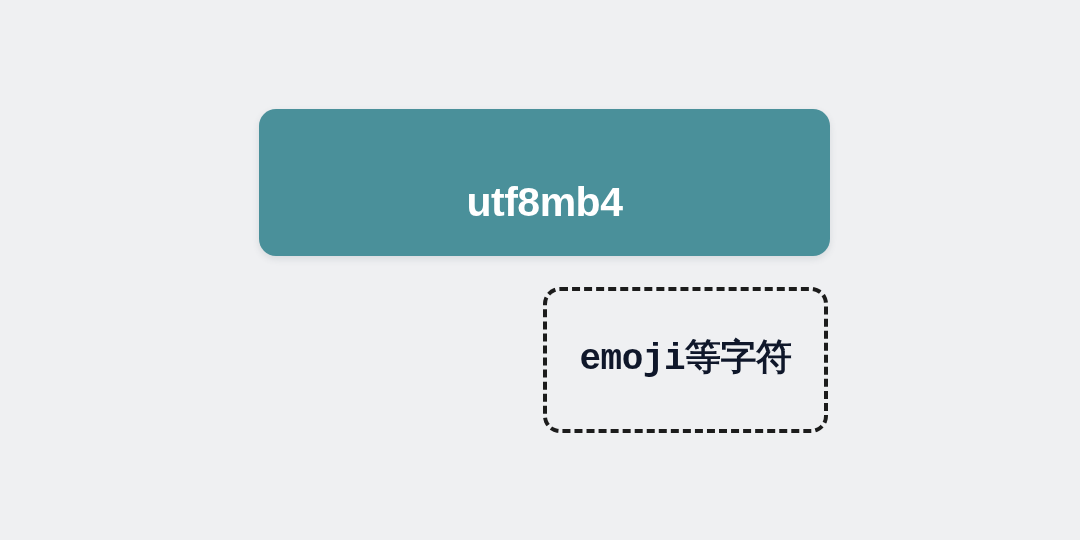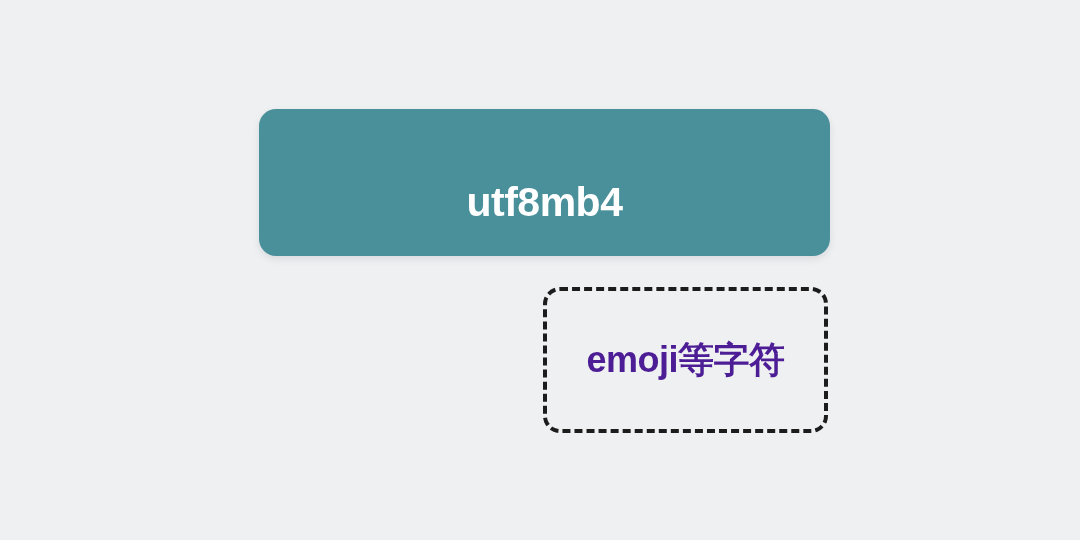--- a/index.html
+++ b/index.html
@@ -72,26 +72,27 @@
     justify-content: center;
     left: 543px;
     top: 287px;
     width: 285px;
     height: 146px;
     background: #eff0f2;
     border: 4px dashed #1c1c1c;
     border-radius: 17px;
   }
   .block-dashed .block-label {
-    color: #4c1d95;
+    color: #0f172a;
     font-weight: bold;
     font-size: 36px;
     line-height: 1;
     letter-spacing: -0.5px;
     white-space: nowrap;
+    font-family: Liberation Mono, monospace;
   }
 </style>
 </head>
 <body>
 
 <div class="canvas">
 
   <div class="block" id="block-utf8mb4">
     <span class="block-label">utf8mb4</span>
   </div>

